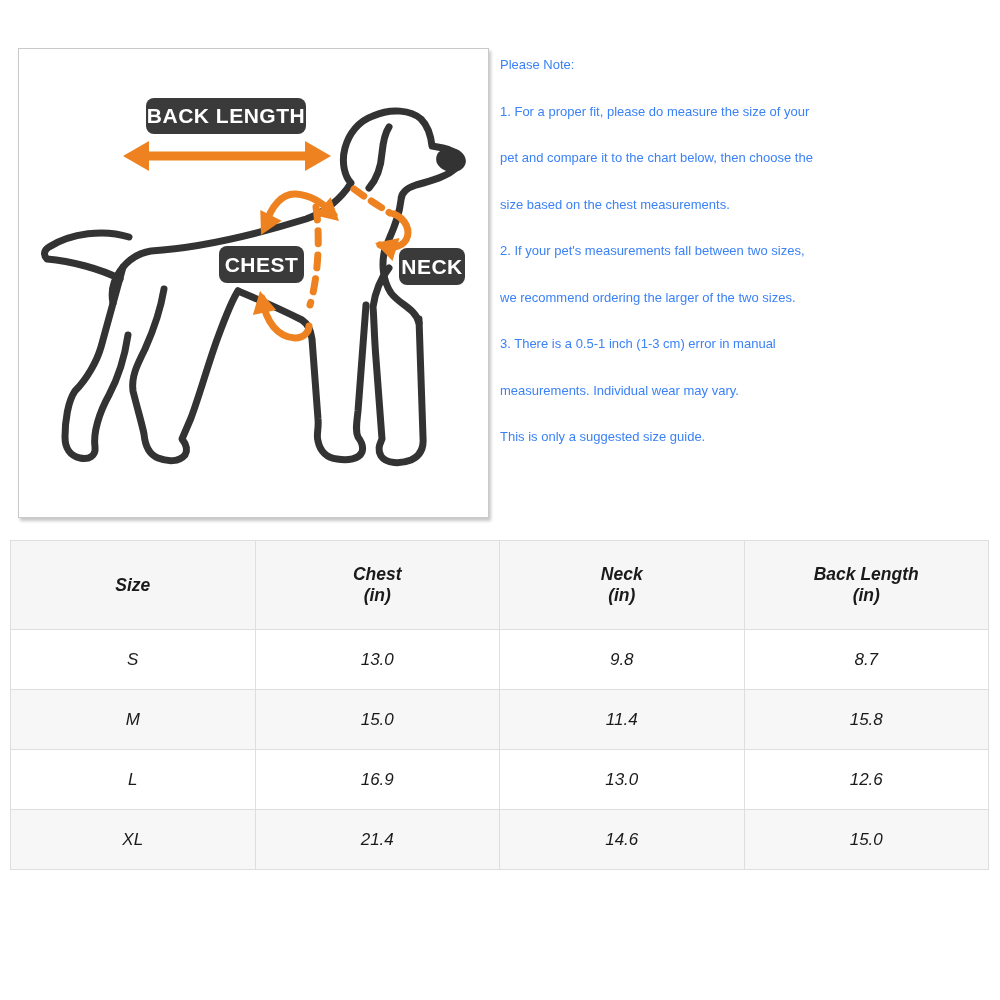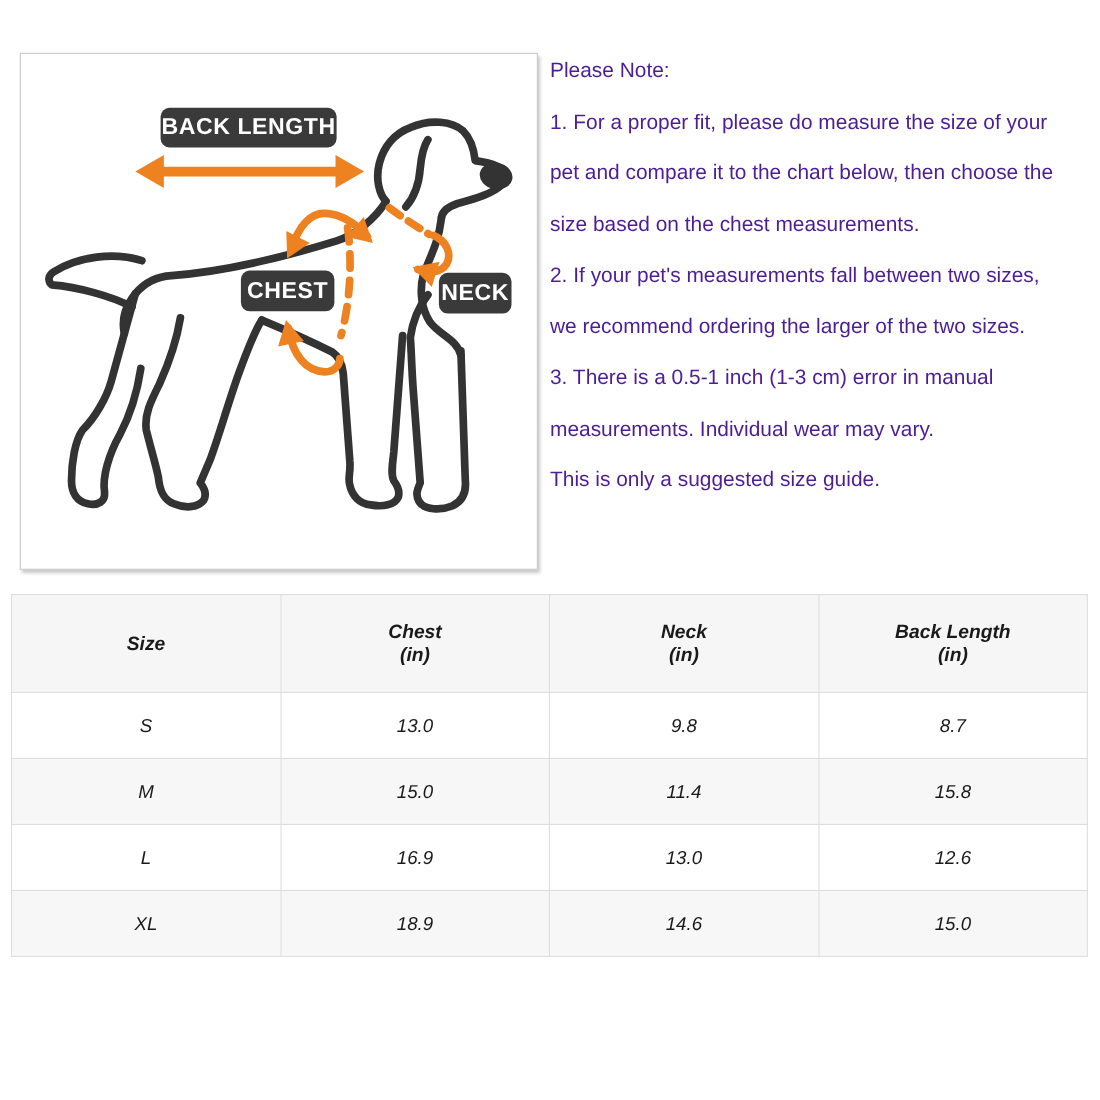--- a/index.html
+++ b/index.html
@@ -20,21 +20,21 @@
     position:absolute;background:#3a3a3a;color:#ffffff;border-radius:8px;
     display:flex;align-items:center;justify-content:center;
     font-weight:bold;font-size:21px;letter-spacing:0.5px;white-space:nowrap;
   }
   .badge.backlength{left:127px;top:49px;width:160px;height:36px;}
   .badge.chest{left:200px;top:197px;width:85px;height:37px;}
   .badge.neck{left:380px;top:199px;width:66px;height:37px;}
   
   .notes{
     position:absolute;left:500px;top:42px;width:500px;
-    font-size:19px;color:#4c1d95;
+    font-size:13px;color:#3b82f6;
   }
   .note-line{
     height:46.5px;line-height:46.5px;white-space:nowrap;
   }
   .notes .rep{display:contents;}
   
   .size-table{
     position:absolute;left:10px;top:540px;width:979px;
     border-collapse:collapse;table-layout:fixed;font-style:italic;
   }
@@ -224,20 +224,20 @@
 
       <tr>
         <td>L</td>
         <td>16.9</td>
         <td>13.0</td>
         <td>12.6</td>
       </tr>
 
       <tr>
         <td>XL</td>
-        <td>18.9</td>
+        <td>21.4</td>
         <td>14.6</td>
         <td>15.0</td>
       </tr>
 
 
     </tbody>
 </table>
 
 </body></html>

